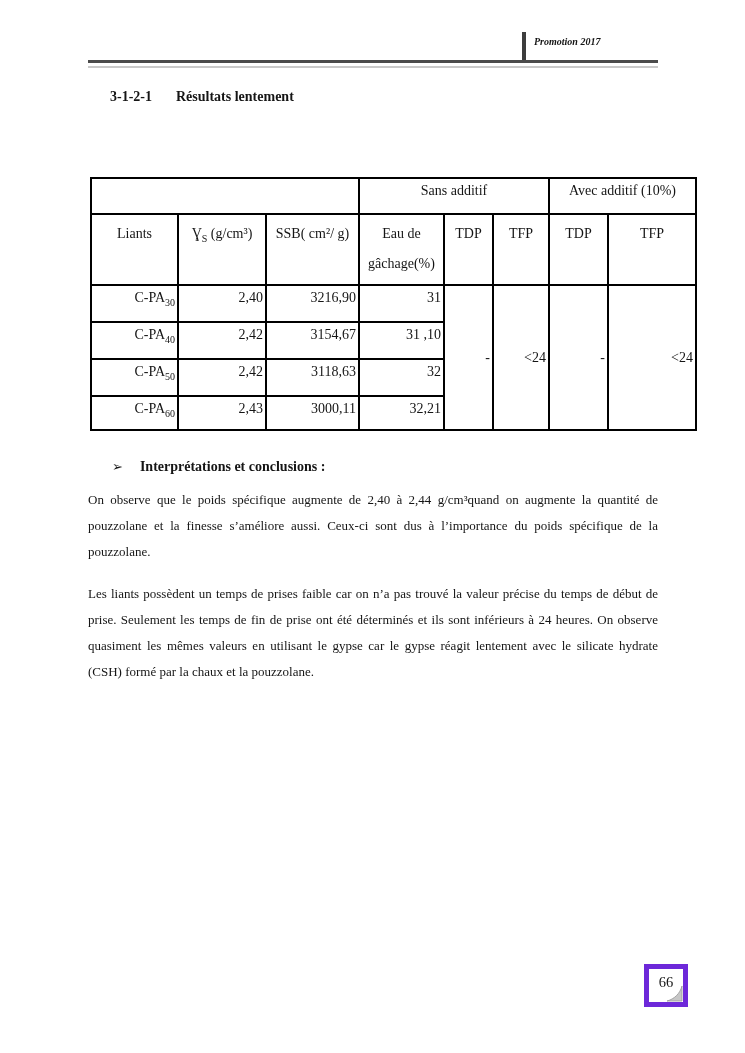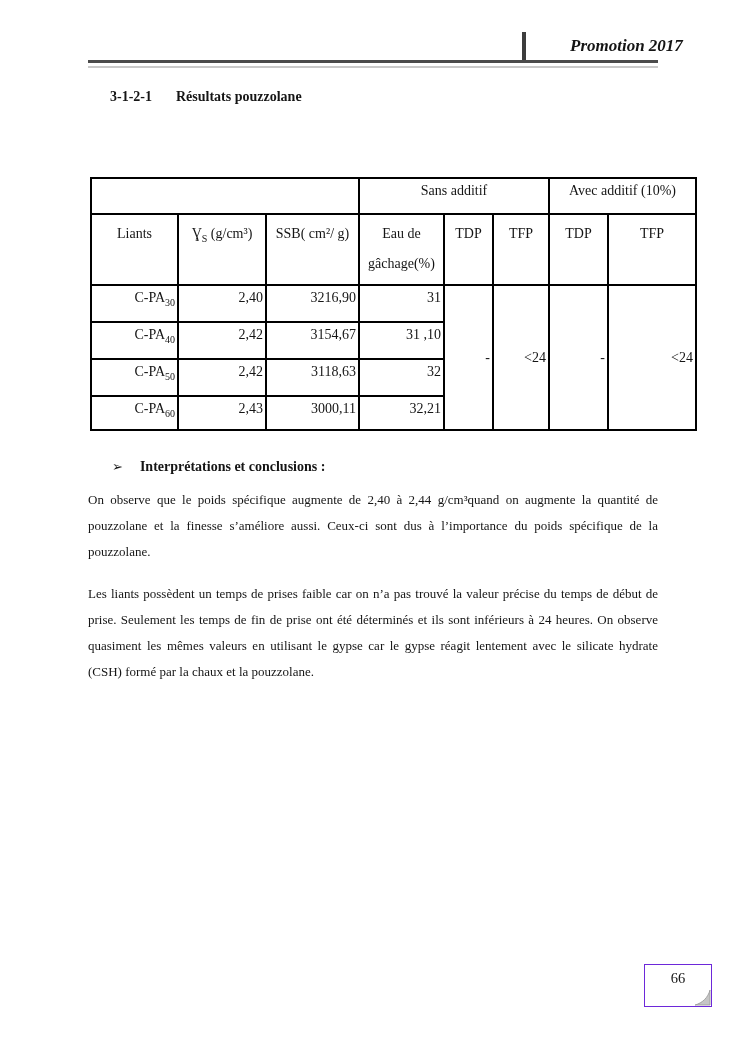--- a/index.html
+++ b/index.html
@@ -7,21 +7,21 @@
     position:relative; width:745px; height:1053px; background:#ffffff;
     font-family:"Liberation Serif","DejaVu Serif",serif; color:#151515;
     overflow:hidden;
   }
   
   .header-left {
     position:absolute; left:110px; top:35px; width:400px; text-align:center;
     font-style:italic; font-size:14px; letter-spacing:.2px;
   }
   .header-vbar { position:absolute; left:522px; top:32px; width:4px; height:28px; background:#3d3d3d; }
-  .header-right { position:absolute; left:534px; top:36px; font-style:italic; font-weight:bold; font-size:17px;margin-left:36px; }
+  .header-right { position:absolute; left:534px; top:36px; font-style:italic; font-weight:bold; font-size:10px; }
   .rule-dark  { position:absolute; left:88px; top:60px; width:570px; height:3px; background:#4b4b4b; }
   .rule-light { position:absolute; left:88px; top:66px; width:570px; height:2px; background:#c9c9c9; }
   
   .section { position:absolute; left:110px; top:89px; font-size:14px; font-weight:bold; }
   .section .sec-title { margin-left:24px; }
   .caption {
     position:absolute; left:60px; top:114px; width:625px; text-align:center;
     font-size:14px; font-weight:bold; font-style:italic; line-height:28px;
   }
   
@@ -42,38 +42,38 @@
   .concl-head .hd { font-weight:bold; }
   .concl-head .hd-suffix { font-weight:bold; }
   .para {
     position:absolute; left:88px; width:570px; text-align:justify;
     font-size:13px; line-height:26px;
   }
   .para1 { top:487px; }
   .para2 { top:581px; }
   
   .pagebox {
-    position:absolute; left:644px; top:964px; width:68px; height:43px;
-    border:1px solid #6d28d9; background:#fff; box-sizing:border-box;
+    position:absolute; left:644px; top:964px; width:44px; height:43px;
+    border:5px solid #6d28d9; background:#fff; box-sizing:border-box;
     text-align:center; font-size:14.5px; padding-top:5px;
   }
   .pagebox .curl { position:absolute; right:0px; bottom:0px; display:block; }
 </style>
 </head>
 <body>
 
 <div class="page">
 
   <div class="header-vbar"></div>
   <div class="header-right">Promotion 2017</div>
   <div class="rule-dark"></div>
   <div class="rule-light"></div>
 
   <div class="section">
-    <span class="sec-num">3-1-2-1</span><span class="sec-title">Résultats pouzzolane</span>
+    <span class="sec-num">3-1-2-1</span><span class="sec-title">Résultats lentement</span>
   </div>
 
 
   <table class="results">
     <colgroup>
       <col style="width:87px">
         <col style="width:88px">
         <col style="width:93px">
         <col style="width:85px">
       <col style="width:49px">

